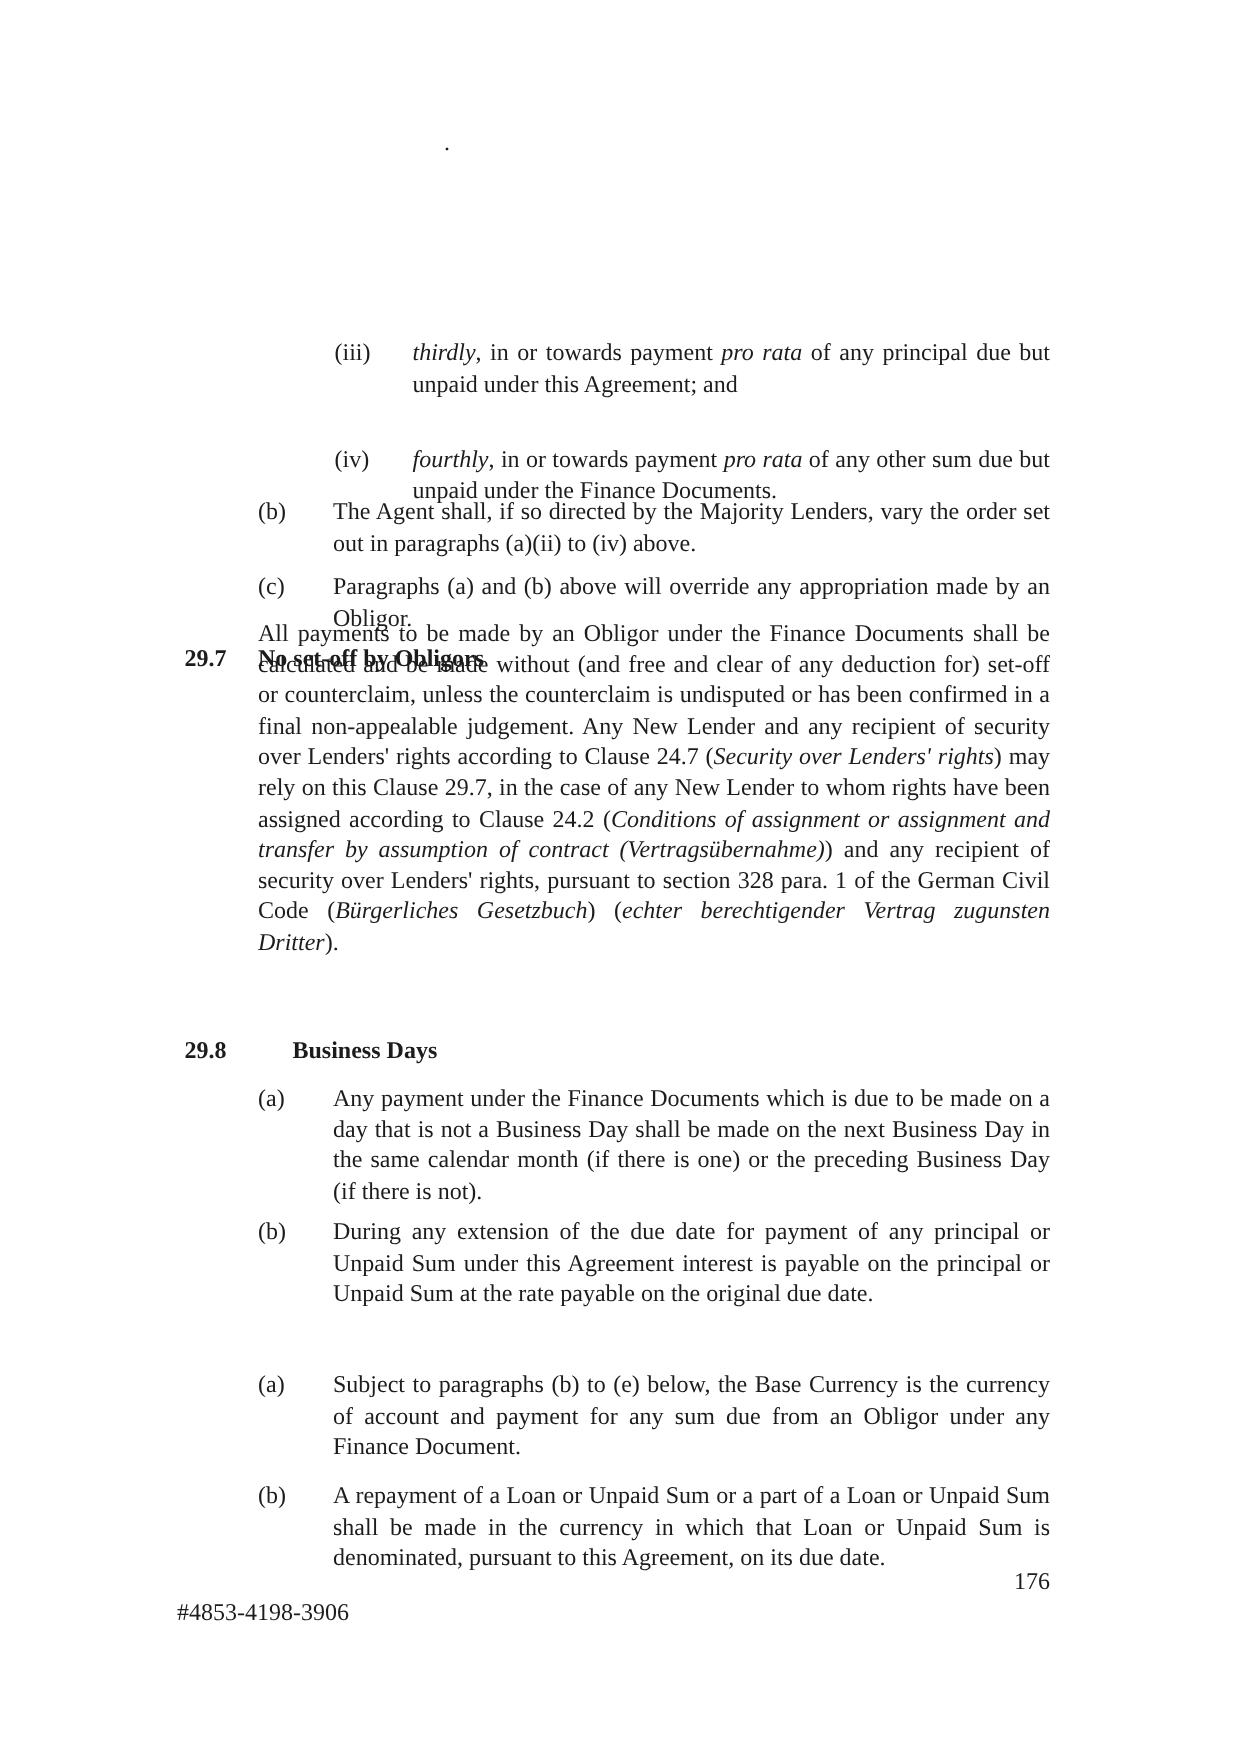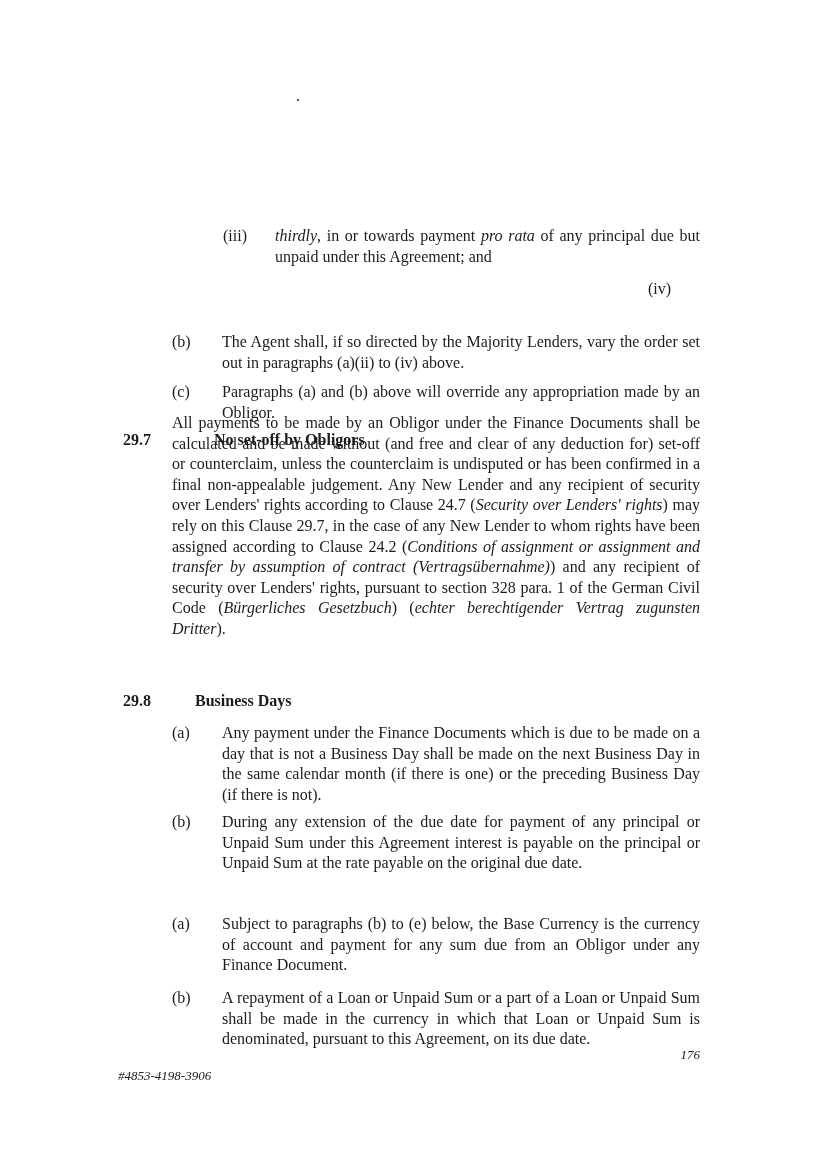--- a/index.html
+++ b/index.html
@@ -13,52 +13,53 @@
     color: #1c1c1c;
     overflow: hidden;
   }
   .block { position: absolute; line-height: 20.7px; }
   .item  { display: flex; align-items: flex-start; margin-top: 48px; }
   .num      { flex: 0 0 49px; }   
   .marker-a { flex: 0 0 50px; }   
   .marker-r { flex: 0 0 52px; }   
   .txt  { flex: 1 1 auto; text-align: justify; }
   .title { font-weight: bold; }
-  .footer-text { font-size: 13px; line-height: 16px; font-style: italic; }
+  .footer-text { font-size: 16px; line-height: 16px; }
   .pagenum { text-align: right; }
   .stray { font-size: 16px; line-height: 16px; }
   i { font-style: italic; }
 </style>
 </head>
 <body>
 
 <div class="page">
 
   <span class="block stray" style="left:296px; top:88px;">.</span>
 
   <div class="block item" style="left:223px; top:178px; width:477px;">
     <span class="marker-r">(iii)</span>
     <div class="txt"><i>thirdly</i>, in or towards payment <i>pro rata</i> of any principal due but unpaid under this Agreement; and</div>
   </div>
 
-  <div class="block item" style="left:223px; top:231px; width:477px;justify-content:flex-end;">
+  <div class="block item" style="left:223px; top:249px; width:477px;">
     <span class="marker-r">(iv)</span>
+    <div class="txt"><i>fourthly</i>, in or towards payment <i>pro rata</i> of any other sum due but unpaid under the Finance Documents.</div>
   </div>
 
   <div class="block item" style="left:172px; top:284px; width:528px;">
     <span class="marker-a">(b)</span>
     <div class="txt">The Agent shall, if so directed by the Majority Lenders, vary the order set out in paragraphs (a)(ii) to (iv) above.</div>
   </div>
 
   <div class="block item" style="left:172px; top:334px; width:528px;">
     <span class="marker-a">(c)</span>
     <div class="txt">Paragraphs (a) and (b) above will override any appropriation made by an Obligor.</div>
   </div>
 
-  <div class="block item" style="left:123px; top:382px; width:577px;gap:42px;">
+  <div class="block item" style="left:123px; top:382px; width:577px;">
     <span class="num title">29.7</span>
     <div class="title">No set-off by Obligors</div>
   </div>
 
   <div class="block txt" style="left:172px; top:413px; width:528px; line-height:20.6px;">All payments to be made by an Obligor under the Finance Documents shall be calculated and be made without (and free and clear of any deduction for) set-off or counterclaim, unless the counterclaim is undisputed or has been confirmed in a final non-appealable judgement. Any New Lender and any recipient of security over Lenders' rights according to Clause 24.7 (<i>Security over Lenders' rights</i>) may rely on this Clause 29.7, in the case of any New Lender to whom rights have been assigned according to Clause 24.2 (<i>Conditions of assignment or assignment and transfer by assumption of contract (Vertragsübernahme)</i>) and any recipient of security over Lenders' rights, pursuant to section 328 para. 1 of the German Civil Code (<i>Bürgerliches Gesetzbuch</i>) (<i>echter berechtigender Vertrag zugunsten Dritter</i>).</div>
 
   <div class="block item" style="left:123px; top:643px; width:577px;gap:23px;">
     <span class="num title">29.8</span>
     <div class="title">Business Days</div>
   </div>

